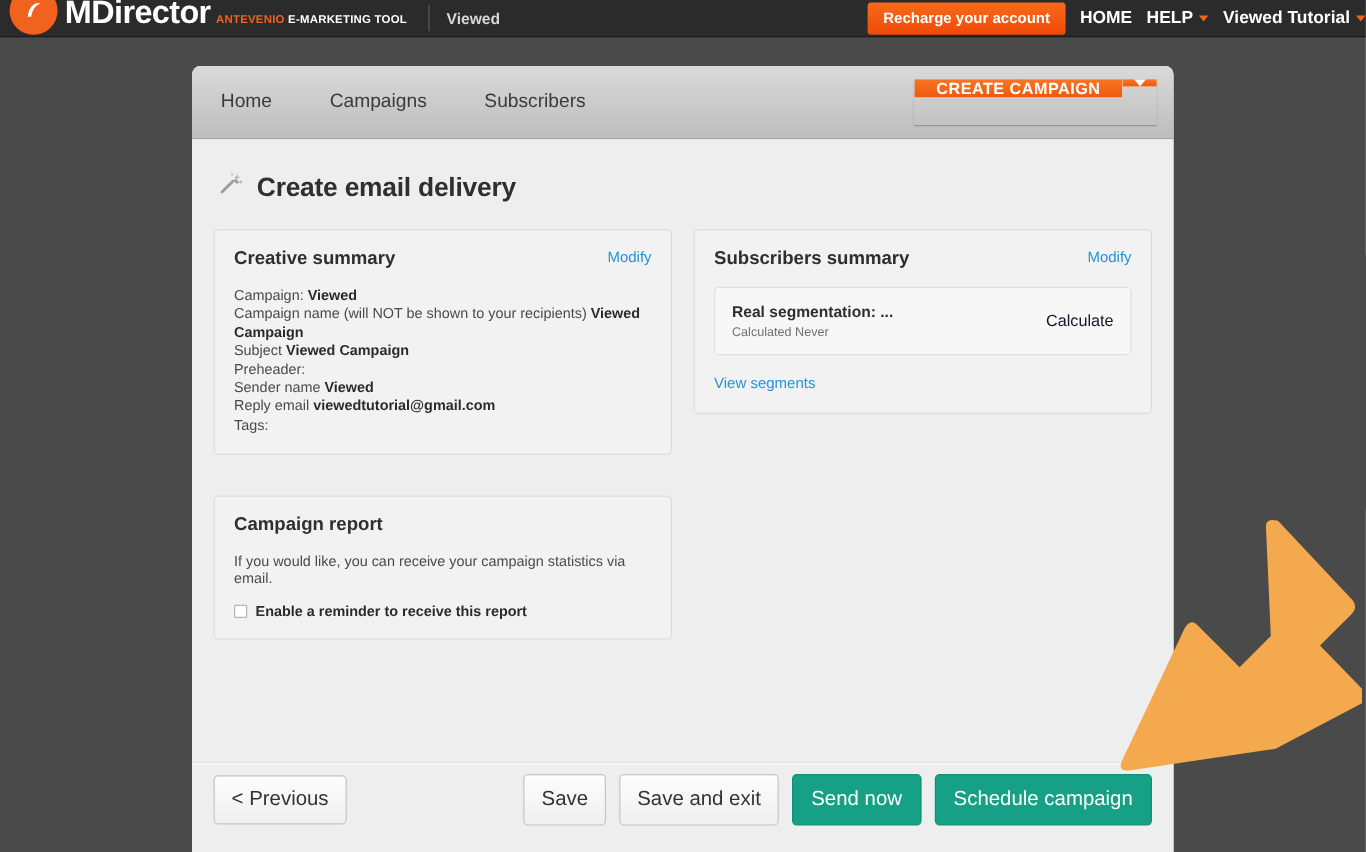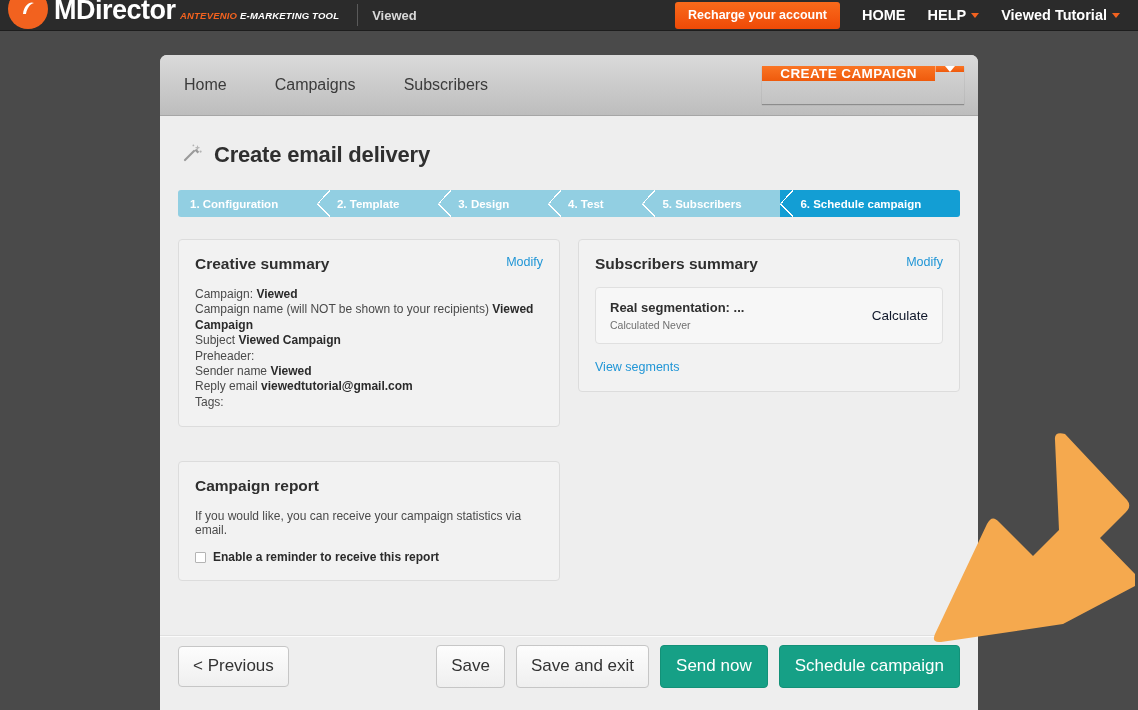--- a/index.html
+++ b/index.html
@@ -27,36 +27,36 @@
     display: flex; align-items: center; justify-content: center;
     position: relative;
   }
   .logo-mark svg { display: block; }
   .logo-words { margin-left: 6px; margin-top: -10px; }
   .logo-name {
     font-size: 27px; font-weight: bold; color: #ffffff;
     letter-spacing: -0.5px; line-height: 26px; white-space: nowrap;
   }
   .logo-tag {
-    font-size: 9.5px; font-weight: bold; font-style: italic;
+    font-size: 9.5px; font-weight: bold; 
     color: #ffffff; letter-spacing: 0.2px; white-space: nowrap;
     line-height: 11px;
   }
   .logo-tag .accent { color: #f2621f; }
   .vdivider {
     width: 1px; height: 22px; background: #5a5a5a;
     margin: 0 14px 0 18px;
   }
   .account-name {
     font-size: 13px; font-weight: bold; color: #d8d8d8;
     white-space: nowrap;
   }
   .topnav {
     margin-left: auto; display: flex; align-items: center;
-    padding-right: 18px; gap: 22px; height: 31px;
+    gap: 12px; height: 31px;
   }
   .recharge-btn {
     background: linear-gradient(#f96a1b, #ef4a07);
     color: #fff; font-size: 12.5px; font-weight: bold;
     padding: 7px 13px 8px; border-radius: 3px;
     white-space: nowrap; line-height: 12px;
     border: none; cursor: pointer;
     font-family: "Liberation Sans", sans-serif;
   }
   .nav-link {
@@ -314,28 +314,20 @@
           <line x1="4" y1="18" x2="13" y2="9" stroke="#9a9a9a" stroke-width="2.2" stroke-linecap="round"></line>
           <path d="M13.6 8.4 L16.6 11.4 L18.2 9.8 L15.2 6.8 Z" fill="#9a9a9a"></path>
           <path d="M16.5 3 L17.2 5 L19.2 5.7 L17.2 6.4 L16.5 8.4 L15.8 6.4 L13.8 5.7 L15.8 5 Z" fill="#b4b4b4"></path>
           <circle cx="19.6" cy="9.6" r="1.1" fill="#b4b4b4"></circle>
           <circle cx="12.4" cy="3.4" r="0.9" fill="#b4b4b4"></circle>
         </svg>
       </span>
       <h1>Create email delivery</h1>
     </div>
 
-    <div class="steps">
-      <div class="step">1. Configuration</div>
-      <div class="step">2. Template</div>
-      <div class="step">3. Design</div>
-      <div class="step">4. Test</div>
-      <div class="step">5. Subscribers</div>
-      <div class="step active">6. Schedule campaign</div>
-    </div>
 
     <div class="cols">
 
       <div class="col">
 
         <div class="panel">
           <div class="panel-head">
             <h2>Creative summary</h2>
             <a class="link">Modify</a>
           </div>

